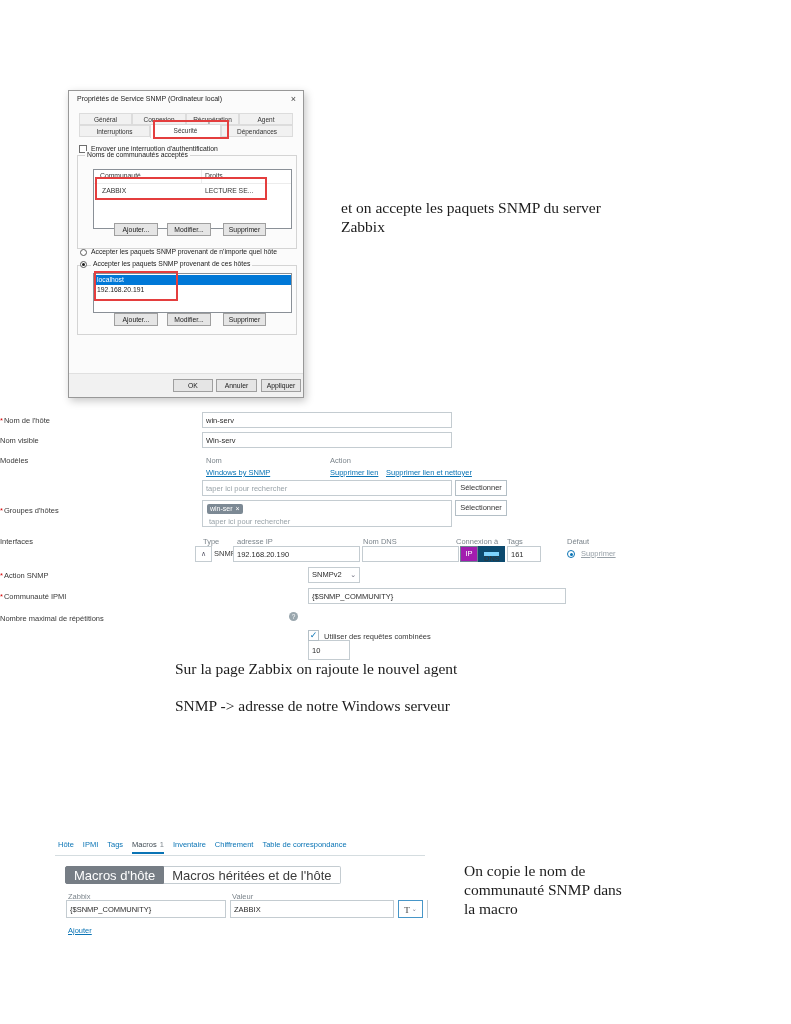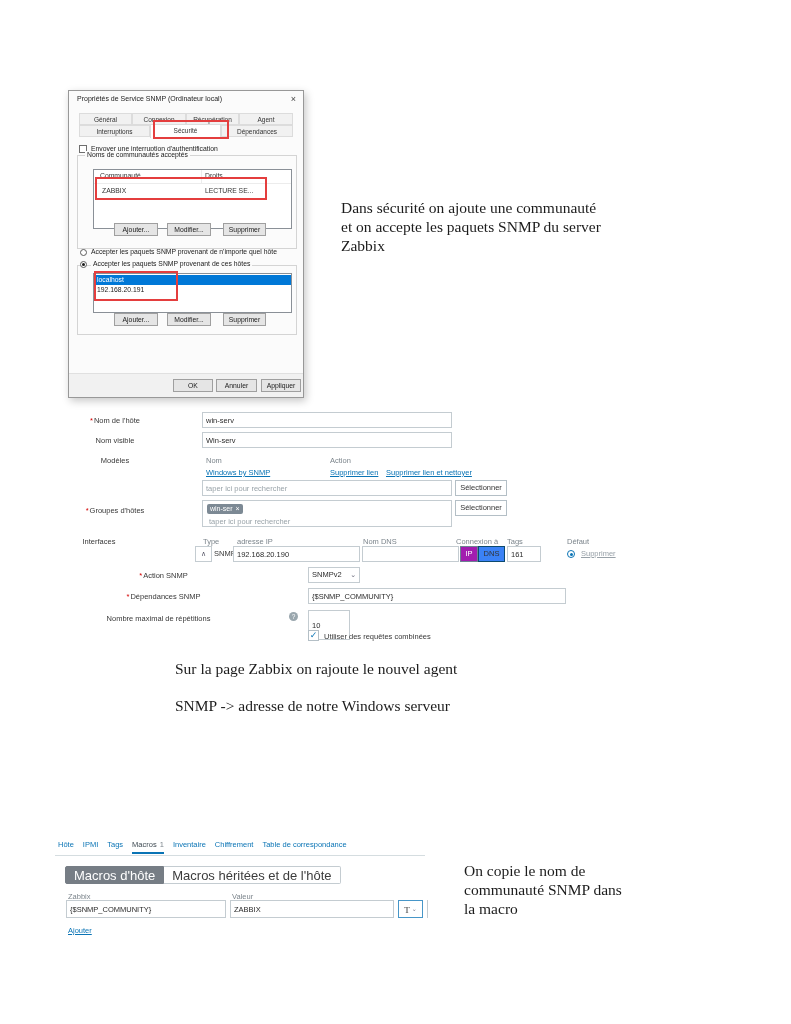--- a/index.html
+++ b/index.html
@@ -33,39 +33,39 @@
   .wrow{position:absolute;left:0;width:100%;color:#1a1a1a;font-size:6.8px;line-height:10px;
         padding-left:3px;box-sizing:border-box;}
   .wbtn{position:absolute;box-sizing:border-box;height:13px;background:#e5e5e5;border:1px solid #9f9f9f;
         font-size:6.8px;color:#1a1a1a;text-align:center;line-height:11px;cursor:pointer;}
   .wradio{position:absolute;width:7px;height:7px;box-sizing:border-box;border:1px solid #5a5a5a;
           border-radius:50%;background:#fff;}
   .wradio.sel::after{content:"";position:absolute;left:1px;top:1px;width:3px;height:3px;border-radius:50%;background:#1a1a1a;}
   .dlg-footer{position:absolute;left:0;top:282px;width:234px;height:23px;background:#f1f1f1;border-top:1px solid #e0e0e0;}
 
   
-  .zlabel{position:absolute;text-align:center;font-size:7.5px;color:#383838;white-space:nowrap;margin-left:16px;}
+  .zlabel{position:absolute;text-align:left;font-size:7.5px;color:#383838;white-space:nowrap;}
   .zlabel .req{color:#d40000;margin-right:1px;}
   .zhead{position:absolute;font-size:7.5px;color:#7c858c;white-space:nowrap;}
   .zinput{position:absolute;box-sizing:border-box;border:1px solid #c4ccd1;background:#fff;
           font-family:"Liberation Sans",sans-serif;font-size:7.5px;color:#2b2b2b;padding:0 3px;outline:none;}
   .zinput::placeholder{color:#9aa4aa;}
   .zlink{position:absolute;font-size:7.5px;color:#0a74b5;text-decoration:underline;cursor:pointer;white-space:nowrap;}
   .zbtn{position:absolute;box-sizing:border-box;border:1px solid #b4bfc6;background:#fff;color:#333;
         font-size:7.5px;text-align:center;line-height:14px;cursor:pointer;}
   .multibox{position:absolute;box-sizing:border-box;border:1px solid #c4ccd1;background:#fff;}
   .chip{position:absolute;left:4px;top:3px;background:#7c8994;color:#fff;font-size:7px;line-height:10px;
         padding:0 3px;border-radius:2px;white-space:nowrap;}
   .chip .x{margin-left:3px;cursor:pointer;}
   .mplace{position:absolute;left:6px;top:16px;font-size:7.5px;color:#9aa4aa;white-space:nowrap;}
   .collapse-btn{position:absolute;box-sizing:border-box;border:1px solid #c4ccd1;background:#fff;color:#556;
                 font-size:7px;text-align:center;line-height:14px;cursor:pointer;}
   .tg{position:absolute;box-sizing:border-box;font-size:7.5px;text-align:center;line-height:14px;cursor:pointer;}
   .tg-ip{background:#a21caf;color:#fff;border:1px solid #6d8292;}
-  .tg-dns{background:#3b82f6;color:#333;border:1px solid #0c4a6e;}
+  .tg-dns{background:#7dd3fc;color:#333;border:6px solid #0c4a6e;}
   .zradio{position:absolute;width:8px;height:8px;box-sizing:border-box;border:1px solid #0a74b5;border-radius:50%;background:#fff;}
   .zradio.sel::after{content:"";position:absolute;left:1.5px;top:1.5px;width:3px;height:3px;border-radius:50%;background:#0a74b5;}
   .graylink{position:absolute;font-size:7.5px;color:#98a1a8;text-decoration:underline;white-space:nowrap;}
   .zselect{position:absolute;box-sizing:border-box;border:1px solid #c4ccd1;background:#fff;font-size:7.5px;
            color:#2b2b2b;padding:0 3px;line-height:14px;cursor:pointer;}
   .zselect .caret{position:absolute;right:3px;top:0;color:#667;font-size:7px;}
   .help-icon{position:absolute;width:9px;height:9px;border-radius:50%;background:#9aa7ae;color:#fff;
              font-size:6.5px;text-align:center;line-height:9px;}
   .zcheckbox{position:absolute;width:11px;height:11px;box-sizing:border-box;border:1px solid #b4bfc6;
              background:#fff;color:#0a74b5;font-size:9px;line-height:9px;text-align:center;cursor:pointer;}
@@ -135,21 +135,20 @@
     <div class="wbtn" style="left:98px;top:222px;width:44px;">Modifier...</div>
     <div class="wbtn" style="left:154px;top:222px;width:43px;">Supprimer</div>
 
     <div class="dlg-footer"></div>
     <div class="wbtn" style="left:104px;top:288px;width:40px;">OK</div>
     <div class="wbtn" style="left:147px;top:288px;width:41px;">Annuler</div>
     <div class="wbtn" style="left:192px;top:288px;width:40px;">Appliquer</div>
   </div>
 
   <div class="note" style="left:341px;top:198px;">
-    <div class="ln">Dans sécurité on ajoute une communauté</div>
     <div class="ln">et on accepte les paquets SNMP du server</div>
     <div class="ln">Zabbix</div>
   </div>
 
   <div class="zlabel" style="left:0;width:198px;top:416px;"><span class="req">*</span><span>Nom de l'hôte</span></div>
   <input class="zinput" style="left: 202px; top: 412px; width: 250px; height: 16px;" value="win-serv">
 
   <div class="zlabel" style="left:0;width:198px;top:436px;">Nom visible</div>
   <input class="zinput" style="left: 202px; top: 432px; width: 250px; height: 16px;" value="Win-serv">
 
@@ -184,26 +183,26 @@
   <input class="zinput" style="left: 362px; top: 546px; width: 97px; height: 16px;">
   <div class="tg tg-ip" style="left:460px;top:546px;width:18px;height:16px;">IP</div>
   <div class="tg tg-dns" style="left:478px;top:546px;width:27px;height:16px;">DNS</div>
   <input class="zinput" style="left: 507px; top: 546px; width: 34px; height: 16px;" value="161">
   <div class="zradio sel" style="left:567px;top:550px;"></div>
   <div class="graylink" style="left:581px;top:549px;">Supprimer</div>
 
   <div class="zlabel" style="left:0;width:295px;top:571px;"><span class="req">*</span><span>Action SNMP</span></div>
   <div class="zselect" style="left:308px;top:567px;width:52px;height:16px;"><span>SNMPv2</span><span class="caret">⌄</span></div>
 
-  <div class="zlabel" style="left:0;width:295px;top:592px;"><span class="req">*</span><span>Dépendances SNMP</span></div>
+  <div class="zlabel" style="left:0;width:295px;top:592px;"><span class="req">*</span><span>Communauté IPMI</span></div>
   <input class="zinput" style="left: 308px; top: 588px; width: 258px; height: 16px;" value="{$SNMP_COMMUNITY}">
 
   <div class="zlabel" style="left:0;width:285px;top:614px;">Nombre maximal de répétitions</div>
   <div class="help-icon" style="left:289px;top:612px;">?</div>
-  <input class="zinput" style="left: 308px; top: 610px; width: 42px; height: 30px;" value="10">
+  <input class="zinput" style="left: 308px; top: 640px; width: 42px; height: 20px;" value="10">
 
   <div class="zcheckbox" style="left:308px;top:630px;">✓</div>
   <div class="zhead" style="left:324px;top:632px;color:#383838;">Utiliser des requêtes combinées</div>
 
   <div class="note note2" style="left:175px;top:660px;">
     <div class="ln">Sur la page Zabbix on rajoute le nouvel agent</div>
     <div class="ln"></div>
     <div class="ln">SNMP -&gt; adresse de notre Windows serveur</div>
   </div>
 

